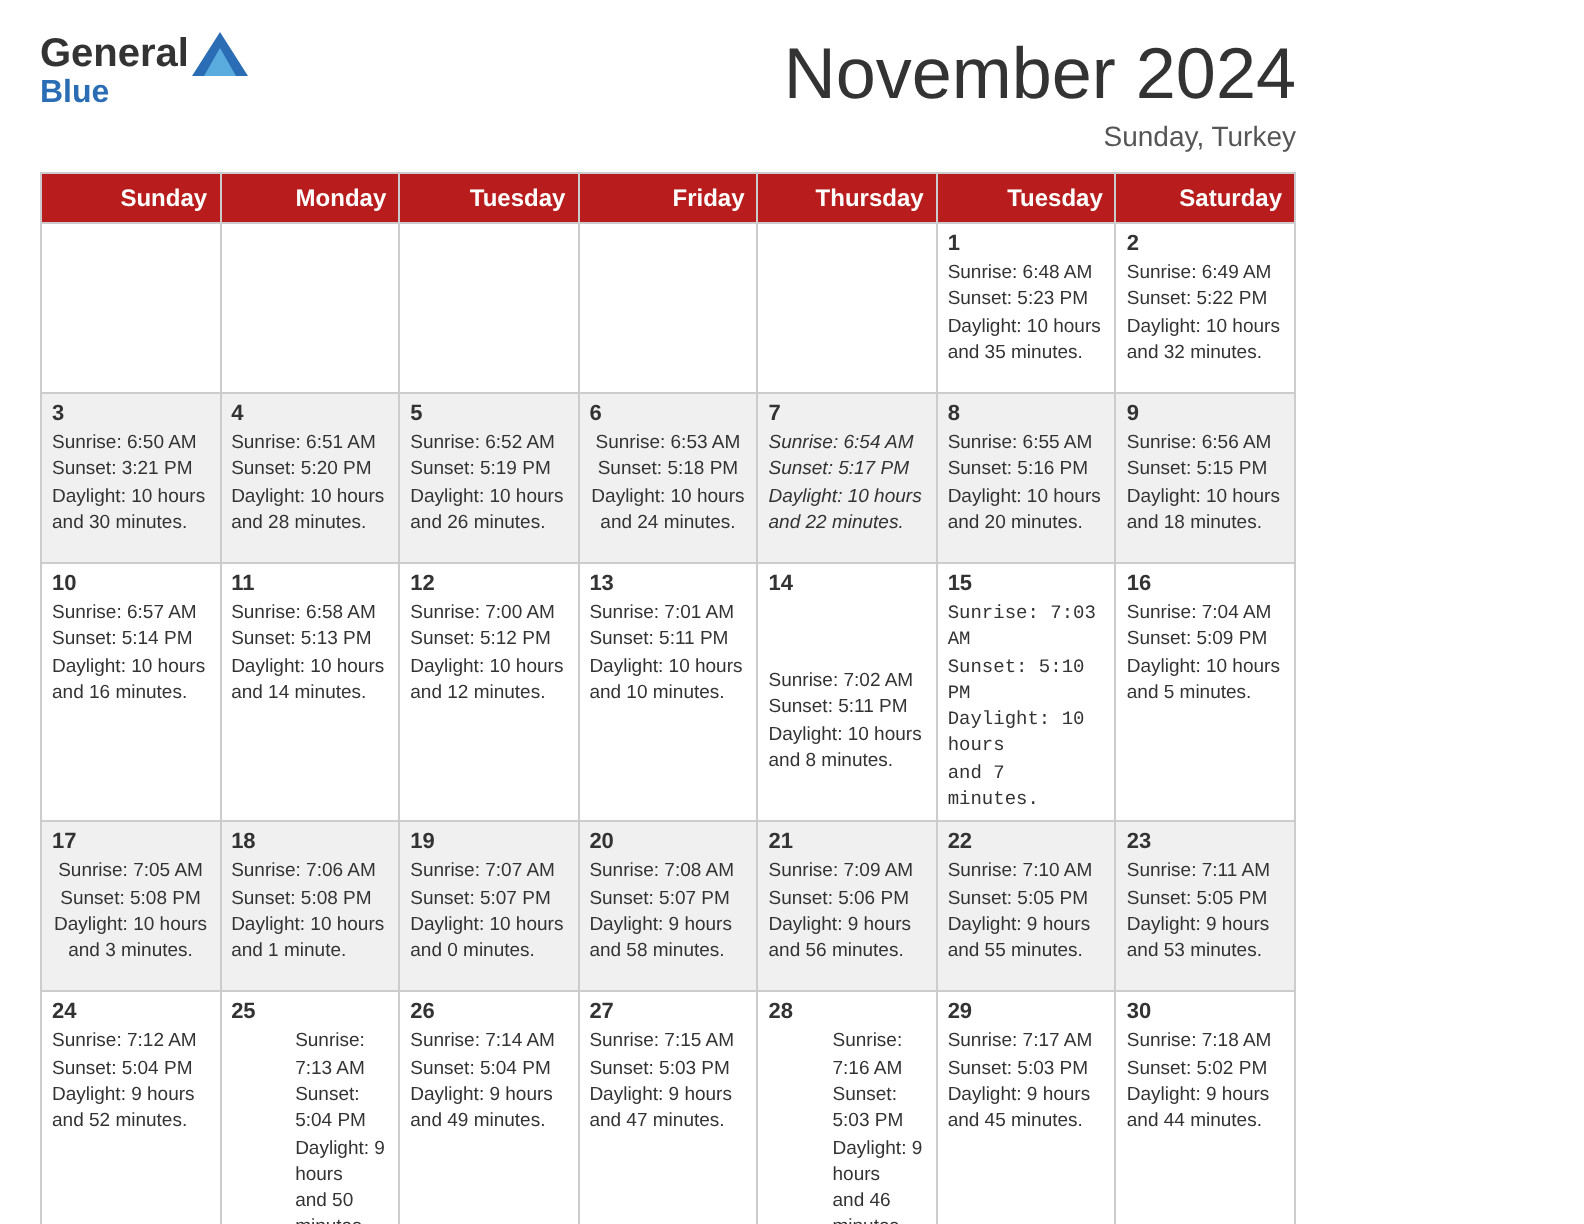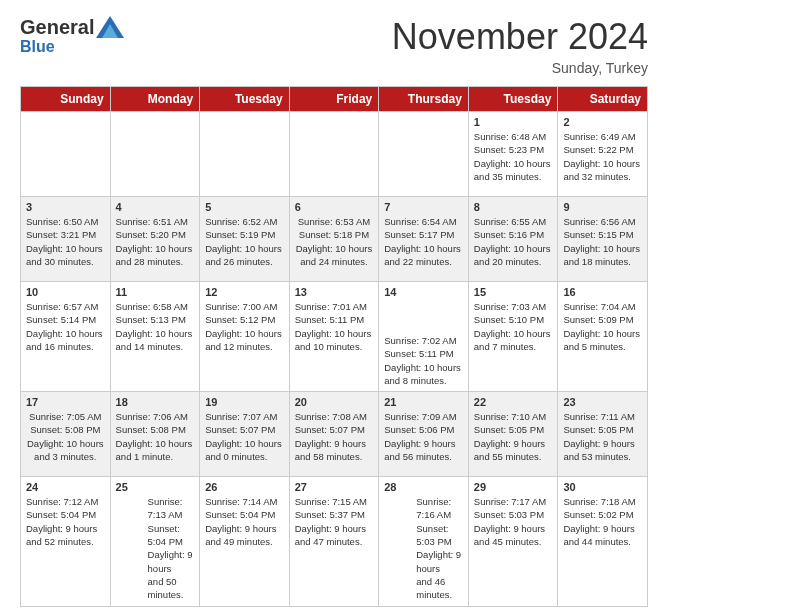--- a/index.html
+++ b/index.html
@@ -189,21 +189,21 @@
           </td>
           <td>
             <span class="day-num">6</span>
             <div class="day-info" style="white-space: pre-line; text-align: center;">Sunrise: 6:53 AM
 Sunset: 5:18 PM
 Daylight: 10 hours
 and 24 minutes.</div>
           </td>
           <td>
             <span class="day-num">7</span>
-            <div class="day-info" style="white-space: pre-line;">Sunrise: 6:54 AM
+            <div class="day-info" style="white-space: pre-line; font-style: italic;">Sunrise: 6:54 AM
 Sunset: 5:17 PM
 Daylight: 10 hours
 and 22 minutes.</div>
           </td>
           <td>
             <span class="day-num">8</span>
             <div class="day-info" style="white-space: pre-line;">Sunrise: 6:55 AM
 Sunset: 5:16 PM
 Daylight: 10 hours
 and 20 minutes.</div>
@@ -247,21 +247,21 @@
           </td>
           <td>
             <span class="day-num">14</span>
             <div class="day-info" style="white-space: pre-line; margin-top: 36px;">Sunrise: 7:02 AM
 Sunset: 5:11 PM
 Daylight: 10 hours
 and 8 minutes.</div>
           </td>
           <td>
             <span class="day-num">15</span>
-            <div class="day-info" style="white-space: pre-line;">Sunrise: 7:03 AM
+            <div class="day-info" style="white-space: pre-line; font-family: Liberation Mono, monospace;">Sunrise: 7:03 AM
 Sunset: 5:10 PM
 Daylight: 10 hours
 and 7 minutes.</div>
           </td>
           <td>
             <span class="day-num">16</span>
             <div class="day-info" style="white-space: pre-line;">Sunrise: 7:04 AM
 Sunset: 5:09 PM
 Daylight: 10 hours
 and 5 minutes.</div>
@@ -336,21 +336,21 @@
           <td>
             <span class="day-num">26</span>
             <div class="day-info" style="white-space: pre-line;">Sunrise: 7:14 AM
 Sunset: 5:04 PM
 Daylight: 9 hours
 and 49 minutes.</div>
           </td>
           <td>
             <span class="day-num">27</span>
             <div class="day-info" style="white-space: pre-line;">Sunrise: 7:15 AM
-Sunset: 5:37 PM
+Sunset: 5:03 PM
 Daylight: 9 hours
 and 47 minutes.</div>
           </td>
           <td>
             <span class="day-num">28</span>
             <div class="day-info" style="white-space: pre-line; margin-left: 32px;">Sunrise: 7:16 AM
 Sunset: 5:03 PM
 Daylight: 9 hours
 and 46 minutes.</div>
           </td>

